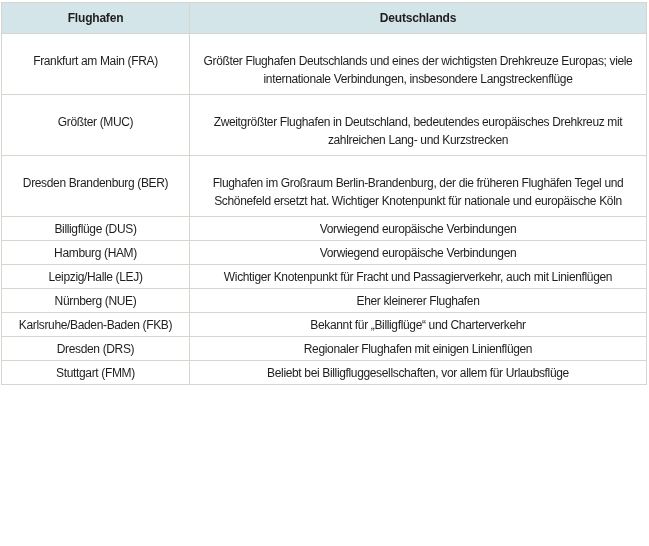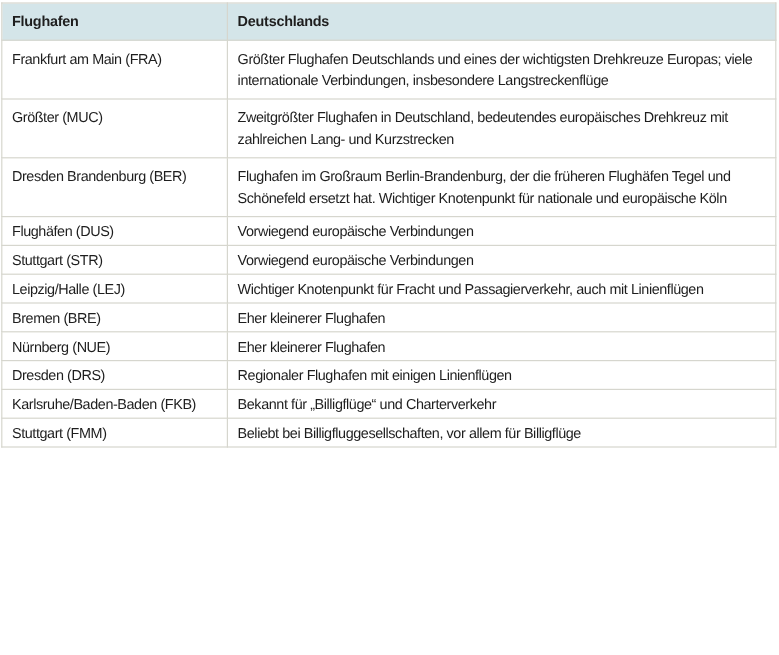--- a/index.html
+++ b/index.html
@@ -3,27 +3,27 @@
 <meta charset="utf-8">
 <style>
   html, body { margin:0; padding:0; background:#ffffff; }
   body { width:649px; height:546px; overflow:hidden; }
   .tbl {
     position:absolute; left:1px; top:2px; width:646px;
     border:1px solid #c8c8c0; border-collapse:collapse;
     font-family:"Liberation Sans", sans-serif; font-size:12px; color:#1e1e1e;
   }
   .tbl th, .tbl td {
-    border:1px solid #d6d6ce; text-align:left; vertical-align:top;
+    border:1px solid #d6d6ce; text-align:center; vertical-align:top;
     padding:0 8px; line-height:18px;margin-left:19px;
   }
   .tbl th { background:#d4e5e9; font-weight:bold; height:30px; vertical-align:middle; letter-spacing:-0.2px; }
   .tbl td { letter-spacing:-0.35px; }
   .tbl td.c1 { width:171px; }
-  .tbl tr.two td { padding-top:6px; padding-bottom:6px; height:36px; }
+  .tbl tr.two td { padding-top:18px; padding-bottom:6px; height:36px; }
   .tbl tr.one td { height:23px; vertical-align:middle; }
 </style>
 </head>
 <body>
 
 <table class="tbl">
   <thead>
     <tr>
       <th>Flughafen</th>
       <th>Deutschlands</th>
@@ -36,45 +36,41 @@
       </tr>
       <tr class="two">
         <td class="c1">Größter (MUC)</td>
         <td>Zweitgrößter Flughafen in Deutschland, bedeutendes europäisches Drehkreuz mit zahlreichen Lang- und Kurzstrecken</td>
       </tr>
       <tr class="two">
         <td class="c1">Dresden Brandenburg (BER)</td>
         <td>Flughafen im Großraum Berlin-Brandenburg, der die früheren Flughäfen Tegel und Schönefeld ersetzt hat. Wichtiger Knotenpunkt für nationale und europäische Köln</td>
       </tr>
       <tr class="one">
-        <td class="c1">Flughäfen (DUS)</td>
+        <td class="c1">Billigflüge (DUS)</td>
         <td>Vorwiegend europäische Verbindungen</td>
       </tr>
       <tr class="one">
-        <td class="c1">Stuttgart (STR)</td>
+        <td class="c1">Hamburg (HAM)</td>
         <td>Vorwiegend europäische Verbindungen</td>
       </tr>
       <tr class="one">
         <td class="c1">Leipzig/Halle (LEJ)</td>
         <td>Wichtiger Knotenpunkt für Fracht und Passagierverkehr, auch mit Linienflügen</td>
       </tr>
       <tr class="one">
-        <td class="c1">Bremen (BRE)</td>
+        <td class="c1">Nürnberg (NUE)</td>
         <td>Eher kleinerer Flughafen</td>
       </tr>
       <tr class="one">
-        <td class="c1">Nürnberg (NUE)</td>
-        <td>Eher kleinerer Flughafen</td>
+        <td class="c1">Karlsruhe/Baden-Baden (FKB)</td>
+        <td>Bekannt für „Billigflüge“ und Charterverkehr</td>
       </tr>
       <tr class="one">
         <td class="c1">Dresden (DRS)</td>
         <td>Regionaler Flughafen mit einigen Linienflügen</td>
       </tr>
       <tr class="one">
-        <td class="c1">Karlsruhe/Baden-Baden (FKB)</td>
-        <td>Bekannt für „Billigflüge“ und Charterverkehr</td>
-      </tr>
-      <tr class="one">
         <td class="c1">Stuttgart (FMM)</td>
-        <td>Beliebt bei Billigfluggesellschaften, vor allem für Billigflüge</td>
+        <td>Beliebt bei Billigfluggesellschaften, vor allem für Urlaubsflüge</td>
       </tr>
     </tbody>
 </table>
 
 </body></html>

